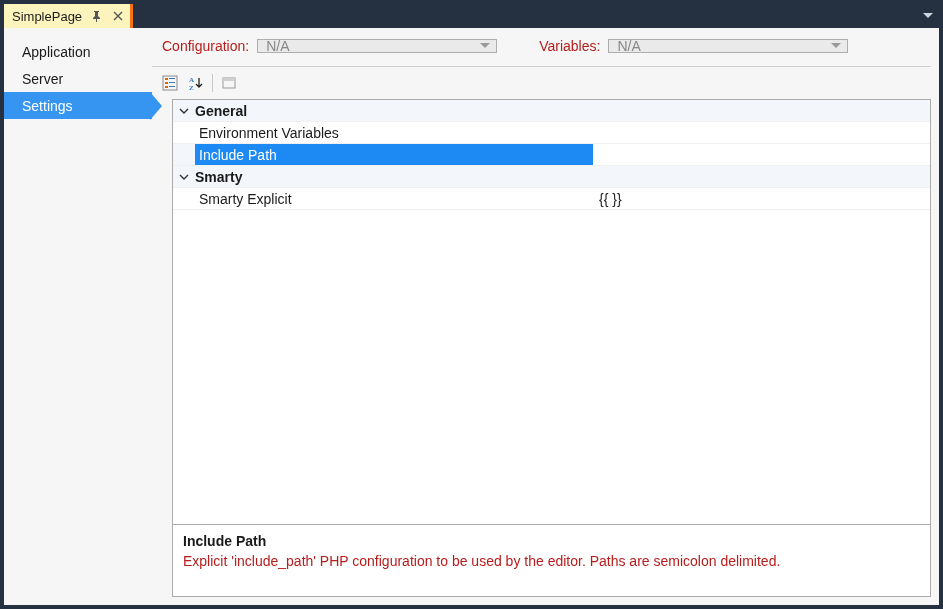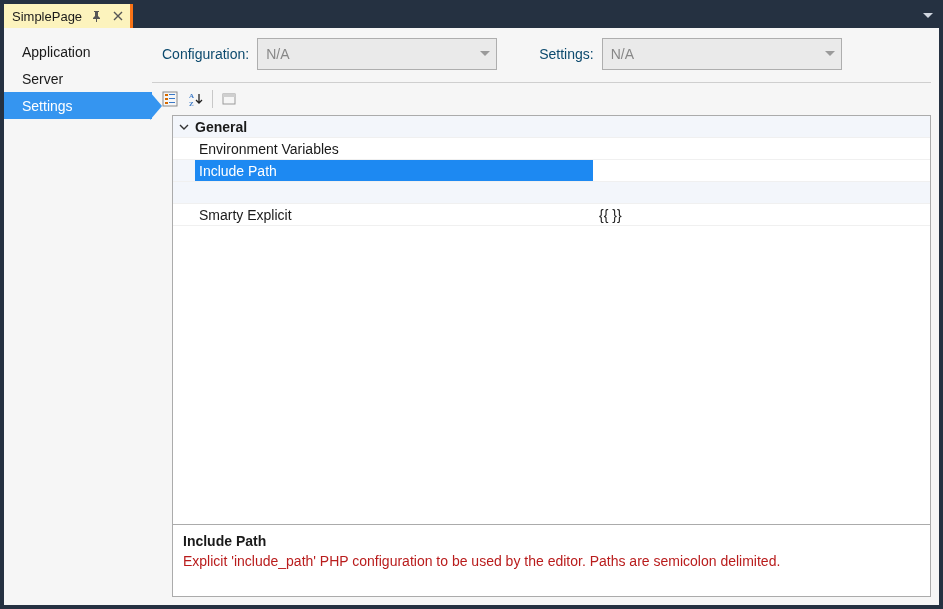--- a/index.html
+++ b/index.html
@@ -101,24 +101,24 @@
   }
 
   
   .config-row {
     display: flex;
     align-items: center;
     gap: 8px;
     padding: 10px 0 12px 10px;
     color: #888;
   }
-  .config-label { color: #0c4a6e; }
+  .config-label { color: #b91c1c; }
   .combo {
     position: relative;
-    height: 32px;
+    height: 14px;
     border: 1px solid #aeaeae;
     background: #eaeaea;
     color: #888;
     display: flex;
     align-items: center;
     padding: 0 26px 0 8px;
   }
   .combo .chev {
     position: absolute; right: 6px; top: 50%;
     transform: translateY(-50%);
@@ -265,21 +265,21 @@
         <span class="config-label">Configuration:</span>
         <div class="combo" style="width:240px">
           <span>N/A</span>
           <span class="chev">
             <svg width="10" height="6" viewBox="0 0 10 6">
                 <path d="M0 0 L5 5 L10 0 Z" fill="#9a9a9a"></path>
               </svg>
           </span>
         </div>
         <span style="width:26px"></span>
-        <span class="config-label">Settings:</span>
+        <span class="config-label">Variables:</span>
         <div class="combo" style="width:240px">
           <span>N/A</span>
           <span class="chev">
             <svg width="10" height="6" viewBox="0 0 10 6">
                 <path d="M0 0 L5 5 L10 0 Z" fill="#9a9a9a"></path>
               </svg>
           </span>
         </div>
       </div>
 
@@ -337,20 +337,28 @@
 
           <div class="row prop selected">
             <div class="cell-name">
               <span class="spacer-bg"></span>
               <span class="txt">Include Path</span>
             </div>
             <div class="cell-value"></div>
           </div>
 
           <div class="row cat">
+            <div class="cell-name">
+              <span class="exp">
+                <svg width="10" height="10" viewBox="0 0 10 10">
+                    <path d="M1 3 L5 7 L9 3" fill="none" stroke="#333" stroke-width="1.4"></path>
+                  </svg>
+              </span>
+              <span>Smarty</span>
+            </div>
             <div class="cell-value"></div>
           </div>
 
           <div class="row prop">
             <div class="cell-name">
               <span class="txt">Smarty Explicit</span>
             </div>
             <div class="cell-value">{{ }}</div>
           </div>
 

